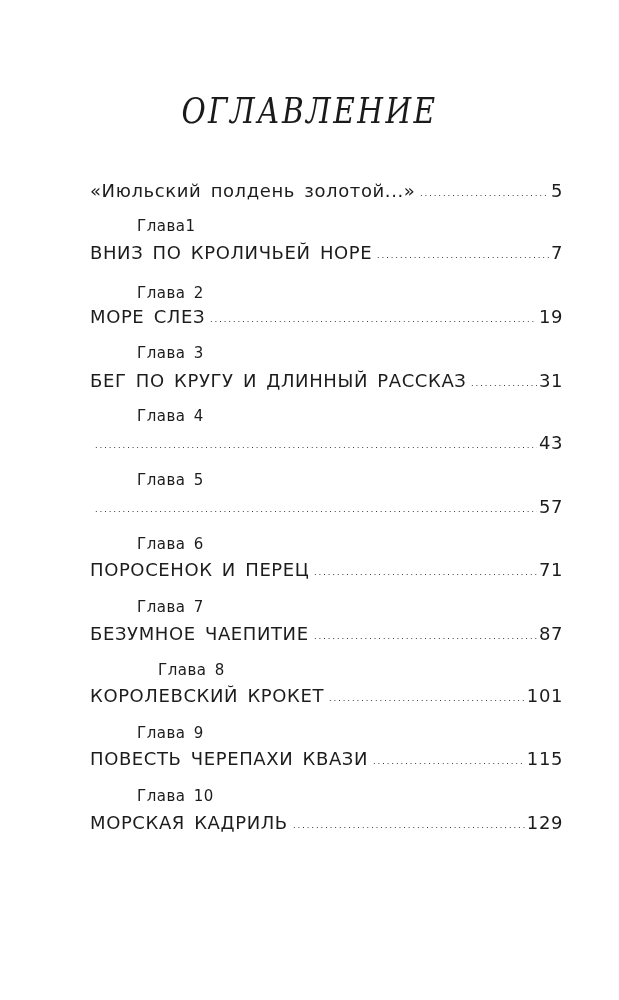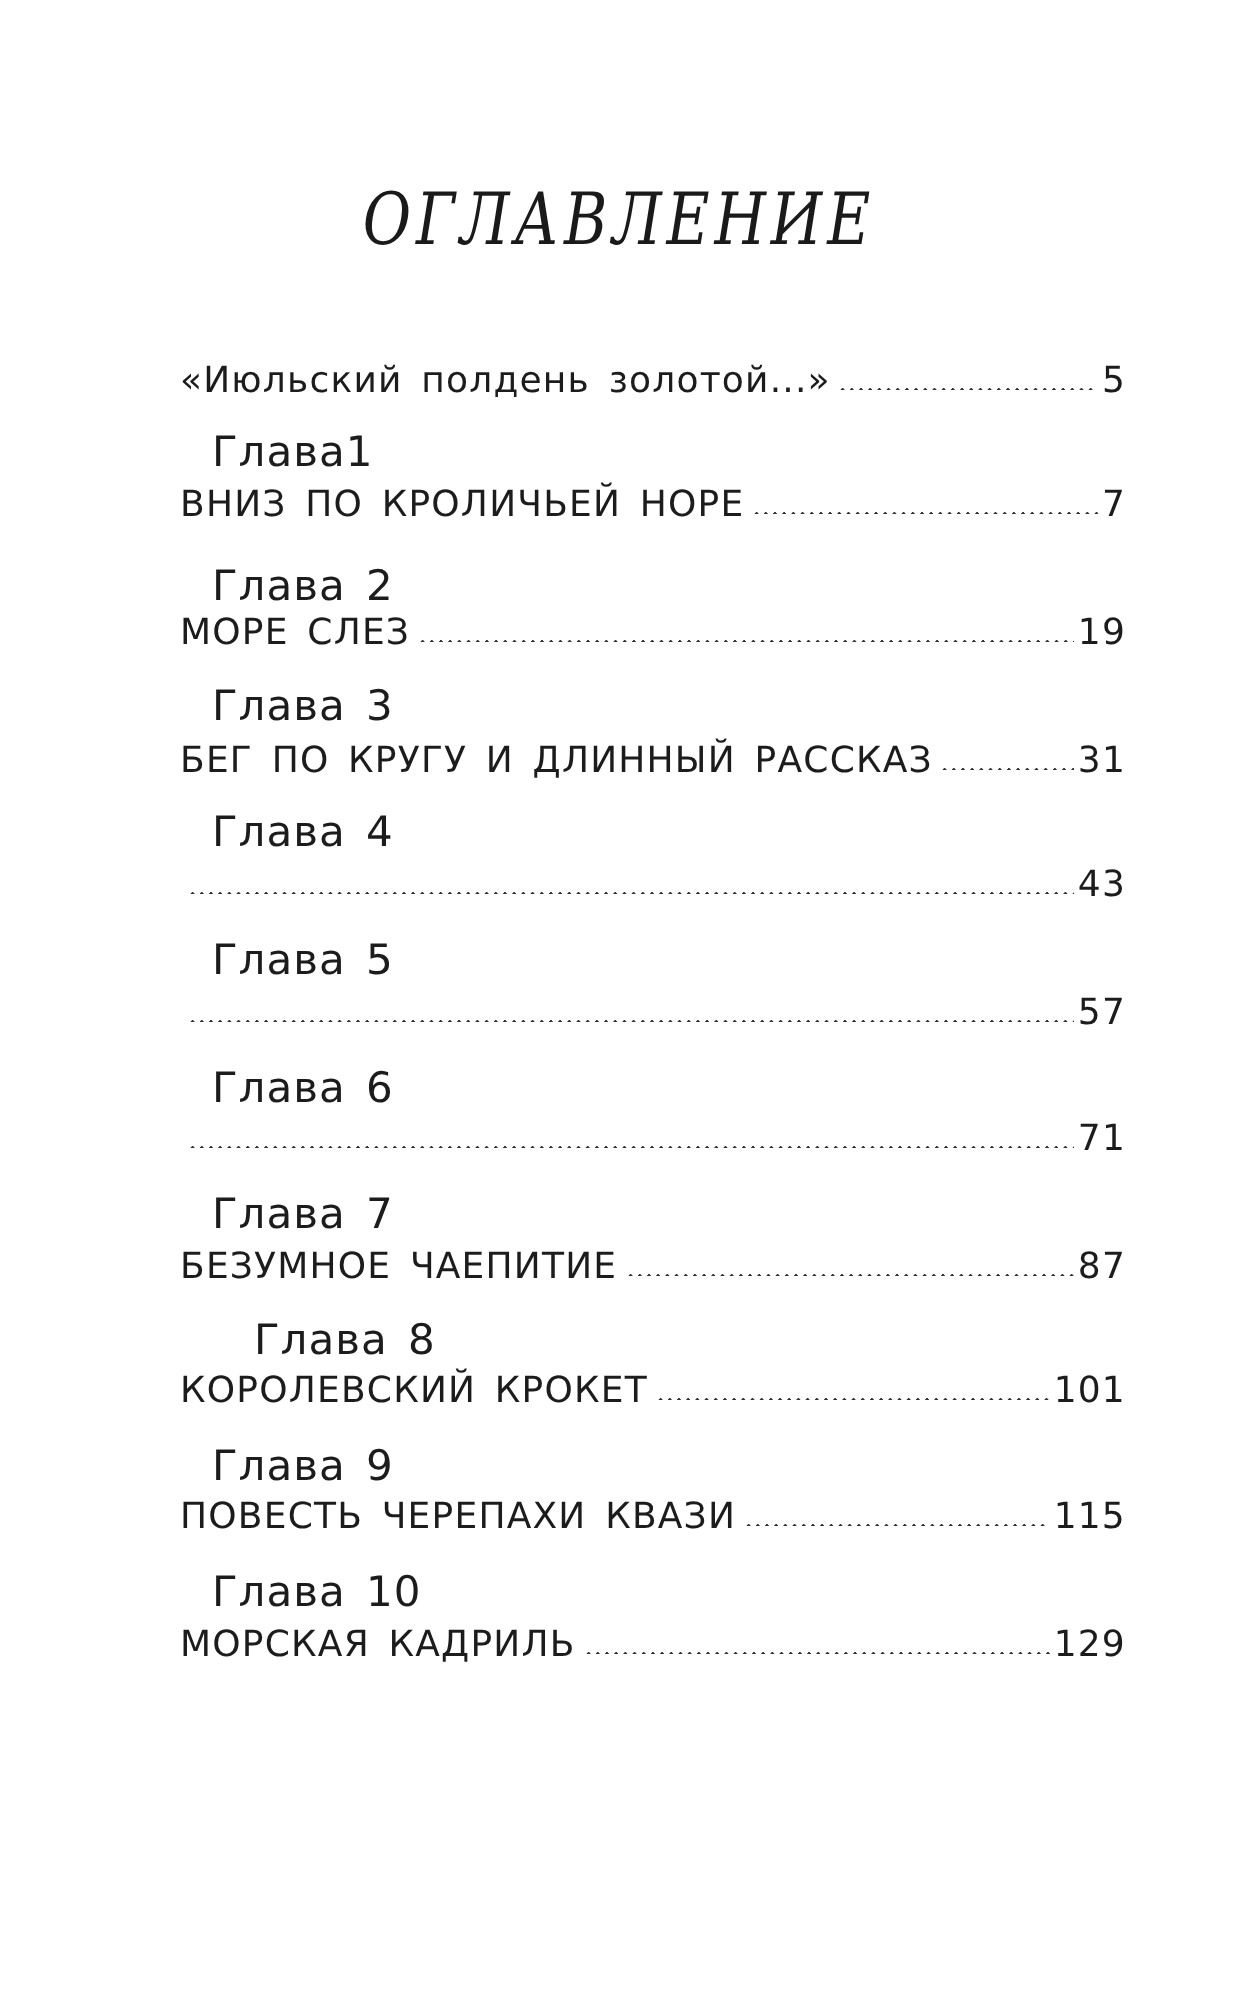--- a/index.html
+++ b/index.html
@@ -73,22 +73,22 @@
       height: 1.4px;
       background-image: radial-gradient(circle, #333 0.8px, transparent 1px);
       background-size: 4.6px 2px;
       background-repeat: repeat-x;
     }
     .row .page-num {
       flex: 0 0 auto;
     }
     .chapter-label {
       position: absolute;
-      left: 16px;
-      font-size: 21px;
+      left: 47px;
+      font-size: 15px;
       letter-spacing: 0.5px;
       word-spacing: 3px;
       line-height: 20px;
       white-space: nowrap;
     }
   </style>
 </head>
 <body>
 
 <div class="page">
@@ -131,20 +131,21 @@
     </div>
 
     <div class="chapter-label" style="top:470px;">Глава 5</div>
     <div class="row" style="top:497px;">
       <span class="dots"></span>
       <span class="page-num">57</span>
     </div>
 
     <div class="chapter-label" style="top:534px;">Глава 6</div>
     <div class="row" style="top:560px;">
+      <span class="label">ПОРОСЕНОК И ПЕРЕЦ</span>
       <span class="dots"></span>
       <span class="page-num">71</span>
     </div>
 
     <div class="chapter-label" style="top:597px;">Глава 7</div>
     <div class="row" style="top:624px;">
       <span class="label">БЕЗУМНОЕ ЧАЕПИТИЕ</span>
       <span class="dots"></span>
       <span class="page-num">87</span>
     </div>

